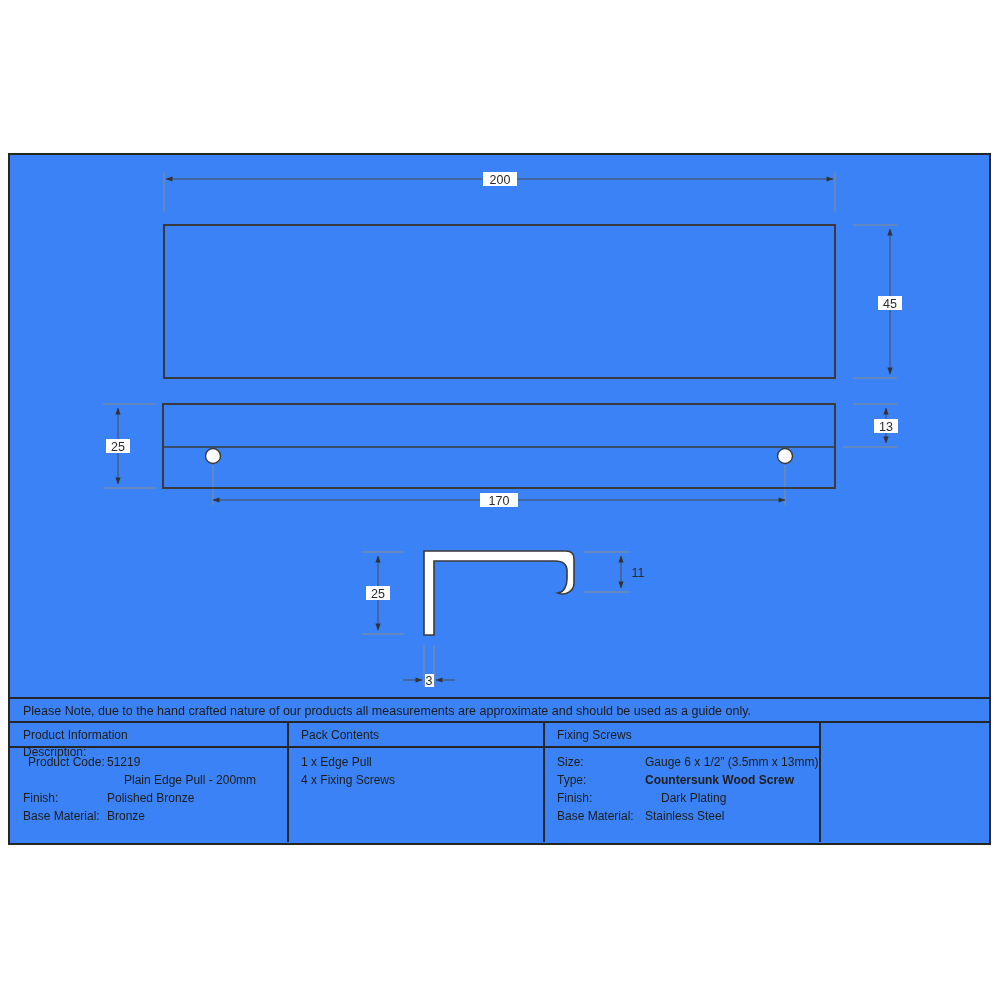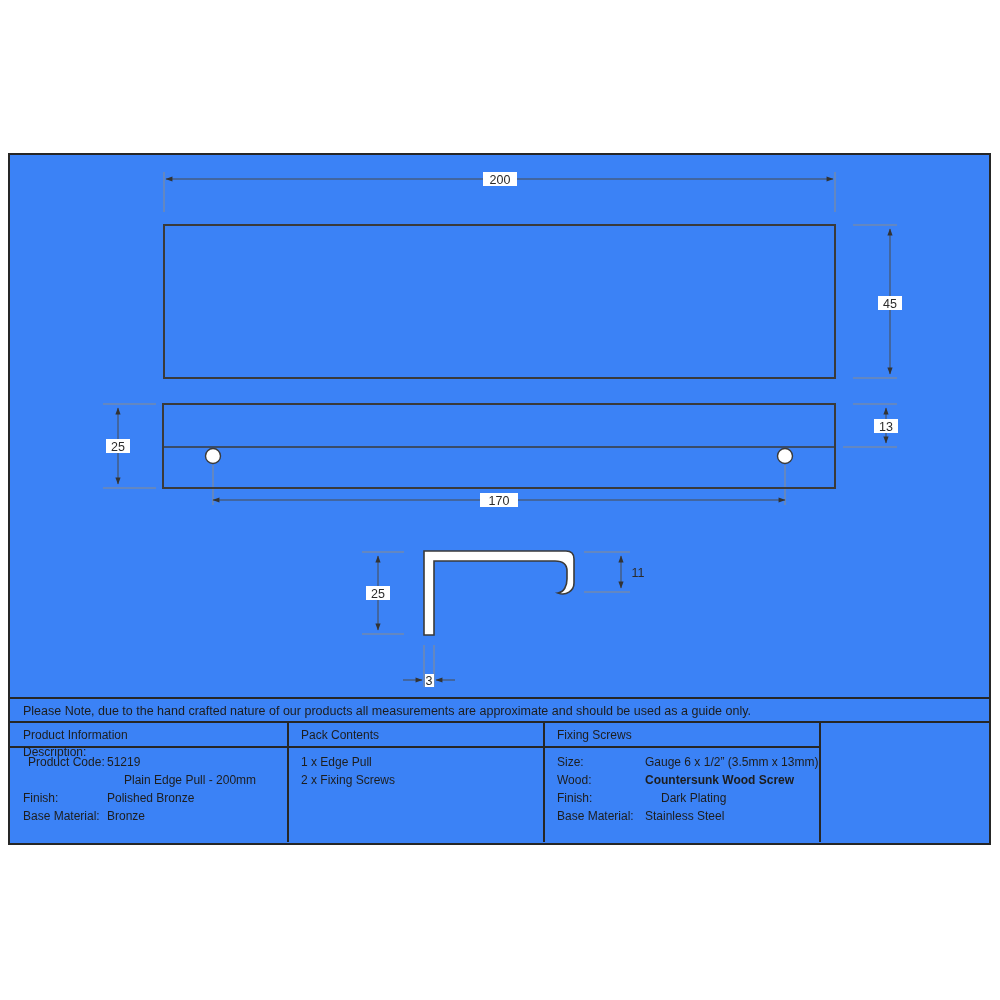--- a/index.html
+++ b/index.html
@@ -207,26 +207,26 @@
     <div class="t-label" style="left:13px; top:588px;">Description:</div>
     <div class="t-value" style="left:97px; top:616px;margin-left:17px;">Plain Edge Pull - 200mm</div>
 
     <div class="t-label" style="left:13px; top:634px;">Finish:</div>
     <div class="t-value" style="left:97px; top:634px;">Polished Bronze</div>
 
     <div class="t-label" style="left:13px; top:652px;">Base Material:</div>
     <div class="t-value" style="left:97px; top:652px;">Bronze</div>
 
     <div class="t-item" style="left:291px; top:598px;">1 x Edge Pull</div>
-    <div class="t-item" style="left:291px; top:616px;">2 x Fixing Screws</div>
+    <div class="t-item" style="left:291px; top:616px;">4 x Fixing Screws</div>
 
     <div class="t-label" style="left:547px; top:598px;">Size:</div>
     <div class="t-value" style="left:635px; top:598px;">Gauge 6 x 1/2” (3.5mm x 13mm)</div>
 
-    <div class="t-label" style="left:547px; top:616px;">Wood:</div>
+    <div class="t-label" style="left:547px; top:616px;">Type:</div>
     <div class="t-value" style="left:635px; top:616px;font-weight:bold;">Countersunk Wood Screw</div>
 
     <div class="t-label" style="left:547px; top:634px;">Finish:</div>
     <div class="t-value" style="left:635px; top:634px;margin-left:16px;">Dark Plating</div>
 
     <div class="t-label" style="left:547px; top:652px;">Base Material:</div>
     <div class="t-value" style="left:635px; top:652px;">Stainless Steel</div>
 
 
   </div>

